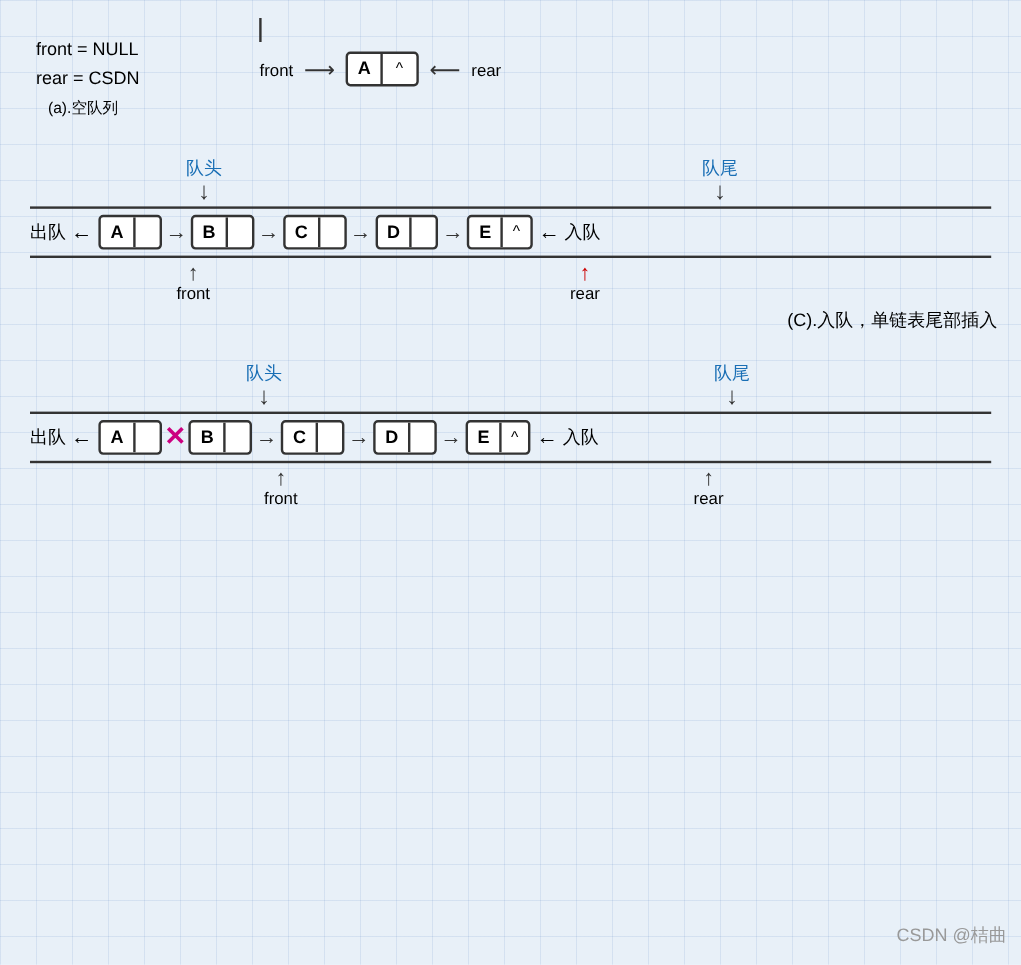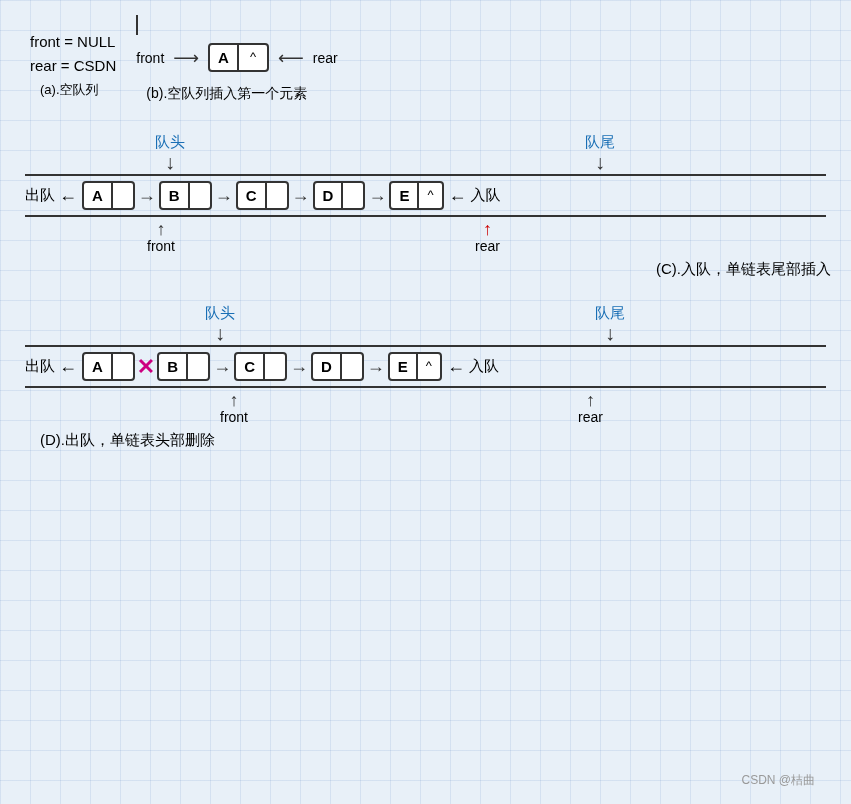--- a/index.html
+++ b/index.html
@@ -36,20 +36,21 @@
       z-index: 1;
       width: 100%;
       height: 100%;
     }
 
     
     .top-section {
       display: flex;
       align-items: flex-start;
       padding: 10px 20px;
+      gap: 80px;
     }
 
     .null-info {
       font-size: 15px;
       color: #000;
       line-height: 1.6;
     }
 
     .null-info .label-a {
       font-size: 13px;
@@ -134,22 +135,22 @@
     .x-mark {
       font-size: 22px;
       color: #cc0080;
       font-weight: bold;
       margin: 0 2px;
     }
 
     .watermark {
       position: absolute;
       bottom: 5px;
-      right: 26px;
-      font-size: 12px;
+      right: 2px;
+      font-size: 15px;
       color: #999;
     }
   </style>
 </head>
 <body>
 
 <div class="main-container">
   <div class="grid-bg"></div>
   <div class="content">
 
@@ -172,21 +173,20 @@
           <span class="arrow-label">front</span>
           <span style="color:#333; font-size:18px; margin:0 4px;">⟶</span>
           <div class="node" style="position:relative;">
 
             <span class="node-data">A</span>
             <span class="node-ptr">^</span>
           </div>
           <span style="color:#333; font-size:18px; margin:0 4px;">⟵</span>
           <span class="arrow-label">rear</span>
         </div>
-        <div class="section-b-title">(b).空队列插入第一个元素</div>
       </div>
     </div>
 
     <div style="height:15px;"></div>
 
     <div class="section-c-container">
 
       <div style="display:flex; padding:0 55px; gap:0; justify-content:flex-start; margin-bottom:2px;">
         <div style="display:flex;flex-direction:column;align-items:center; margin-left:80px;">
           <span style="font-size:15px; color:#1a6fb5;">队头</span>
@@ -320,18 +320,17 @@
           <span style="font-size:18px; color:#333; line-height:1;">↑</span>
           <span style="font-size:14px; color:#000;">front</span>
         </div>
 
         <div style="display:flex;flex-direction:column;align-items:center; margin-left:330px;">
           <span style="font-size:18px; color:#333; line-height:1;">↑</span>
           <span style="font-size:14px; color:#000;">rear</span>
         </div>
       </div>
 
-      <div class="section-d-title" style="margin-top:6px; font-size:15px;">(D).出队，单链表头部删除</div>
     </div>
 
     <div class="watermark">CSDN @桔曲</div>
   </div>
 </div>
 
 </body></html>

